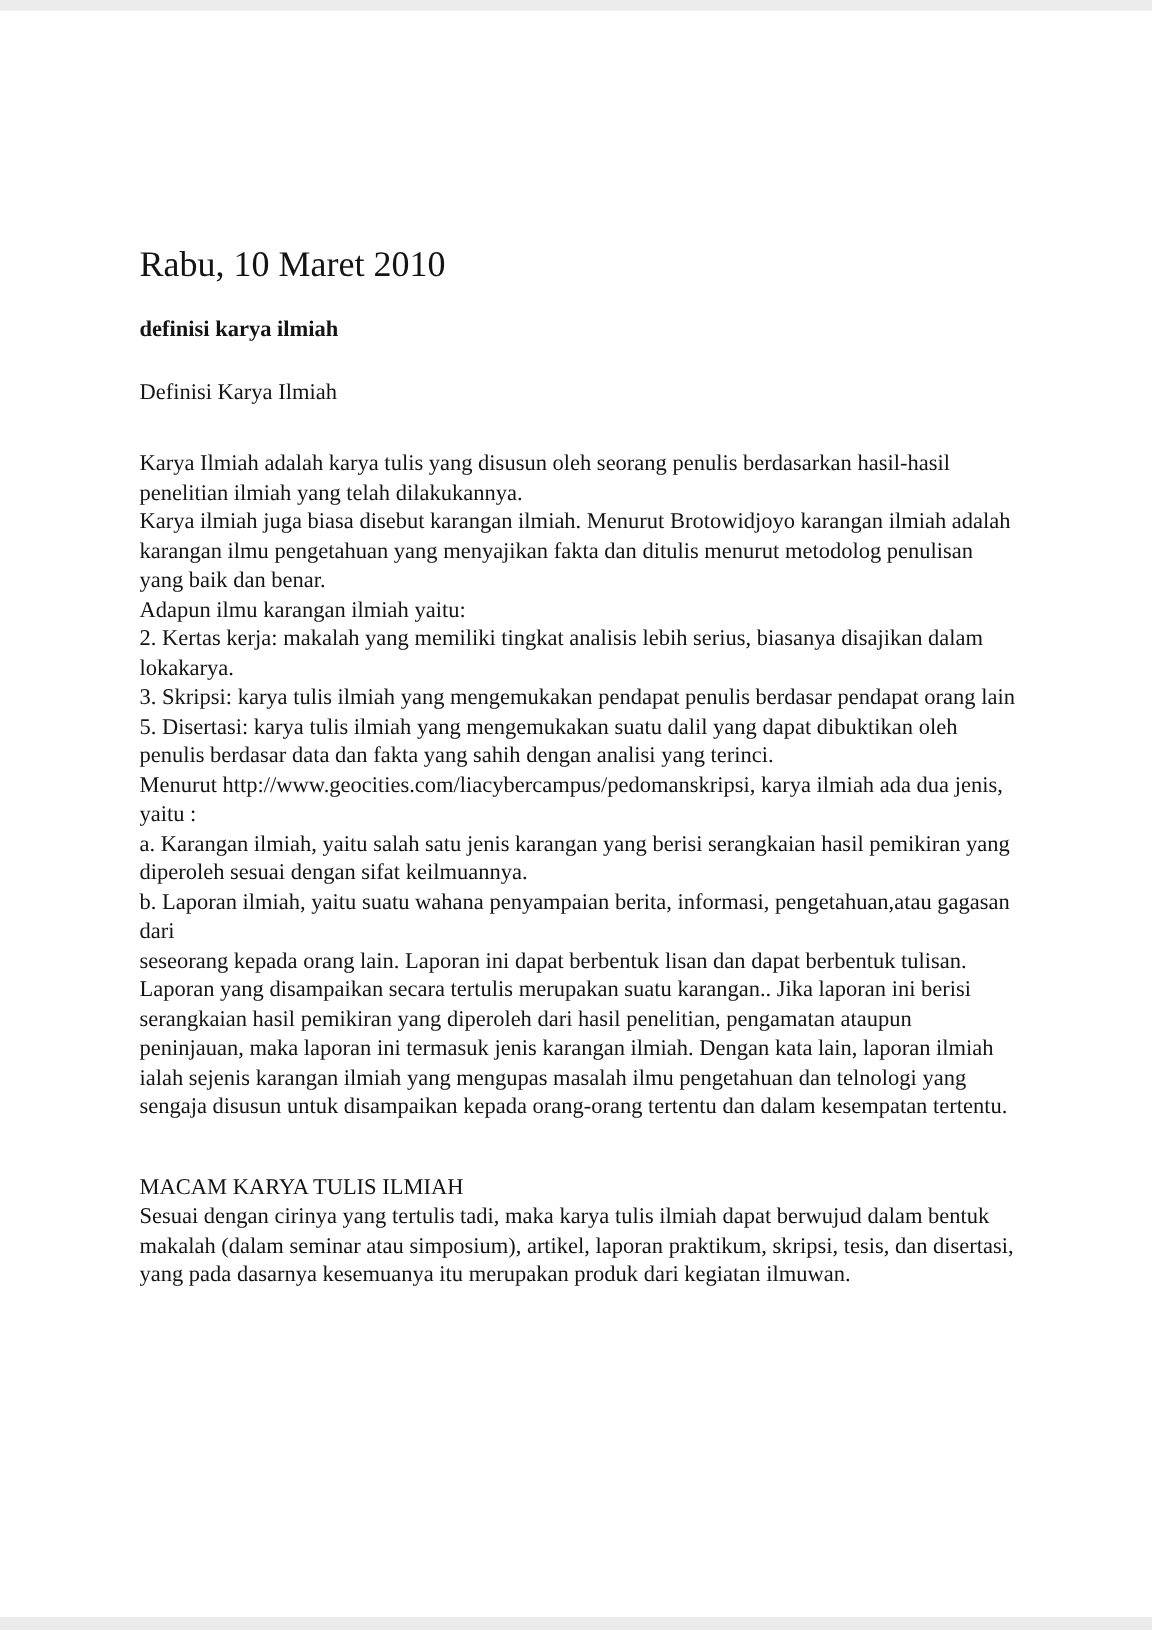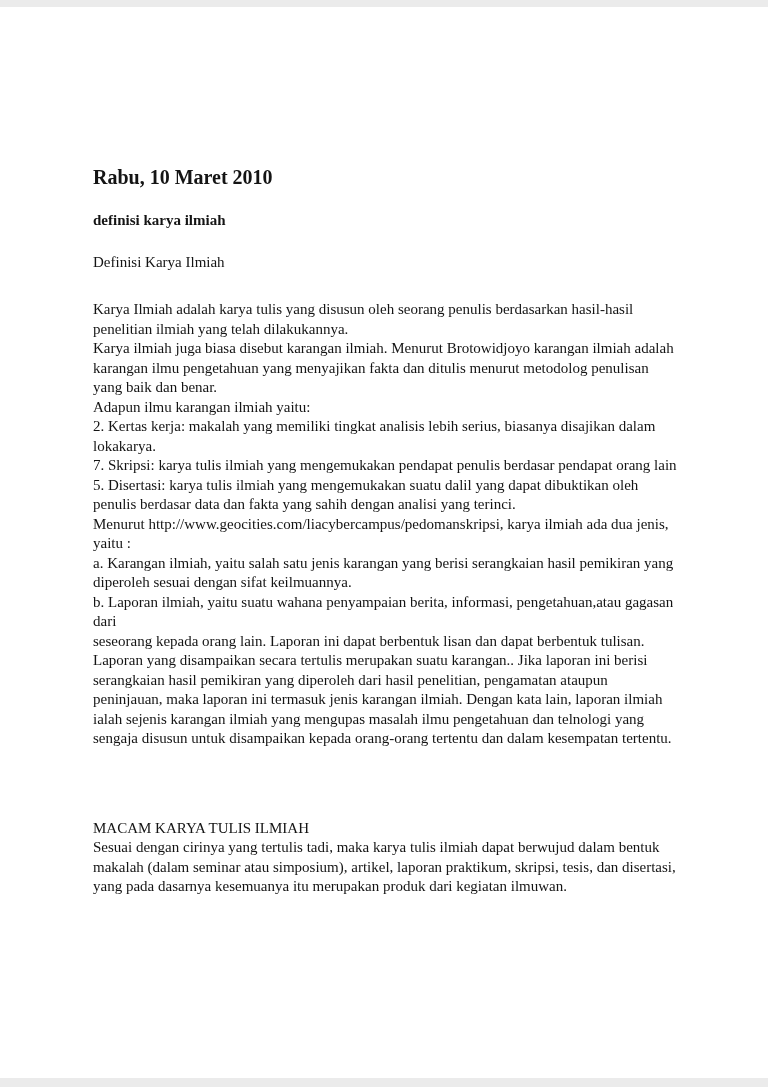--- a/index.html
+++ b/index.html
@@ -25,23 +25,23 @@
   .edge-strip.top { top: 0; height: 7px; }
   .edge-strip.bottom { bottom: 0; height: 9px; }
   .content {
     position: absolute;
     left: 93px;
     width: 585px;
     top: 0;
   }
   .doc-title {
     margin: 164px 0 0 0;
-    font-size: 20px;
+    font-size: 24px;
     line-height: 26px;
-    font-weight: bold;
+    font-weight: normal;
   }
   .doc-subtitle {
     margin: 20px 0 0 0;
     font-size: 15px;
     line-height: 20px;
     font-weight: bold;
   }
   .doc-heading {
     margin: 22px 0 0 0;
     font-size: 15px;
@@ -50,21 +50,21 @@
   }
   .body-text {
     margin-top: 28px;
     font-size: 15px;
     line-height: 19.5px;
   }
   .body-text p {
     margin: 0;
   }
   .section-2 {
-    margin-top: 70px;
+    margin-top: 34px;
     font-size: 15px;
     line-height: 19.5px;
   }
   .section-2 p {
     margin: 0;
   }
 </style>
 </head>
 <body>
 
@@ -78,21 +78,21 @@
 
     <h2 class="doc-subtitle">definisi karya ilmiah</h2>
 
     <p class="doc-heading">Definisi Karya Ilmiah</p>
 
     <div class="body-text">
       <p>Karya Ilmiah adalah karya tulis yang disusun oleh seorang penulis berdasarkan hasil-hasil penelitian ilmiah yang telah dilakukannya.</p>
       <p>Karya ilmiah juga biasa disebut karangan ilmiah. Menurut Brotowidjoyo karangan ilmiah adalah karangan ilmu pengetahuan yang menyajikan fakta dan ditulis menurut metodolog penulisan yang baik dan benar.</p>
       <p>Adapun ilmu karangan ilmiah yaitu:</p>
       <p>2. Kertas kerja: makalah yang memiliki tingkat analisis lebih serius, biasanya disajikan dalam lokakarya.</p>
-      <p>7. Skripsi: karya tulis ilmiah yang mengemukakan pendapat penulis berdasar pendapat orang lain</p>
+      <p>3. Skripsi: karya tulis ilmiah yang mengemukakan pendapat penulis berdasar pendapat orang lain</p>
       <p>5. Disertasi: karya tulis ilmiah yang mengemukakan suatu dalil yang dapat dibuktikan oleh penulis berdasar data dan fakta yang sahih dengan analisi yang terinci.</p>
       <p>Menurut http://www.geocities.com/liacybercampus/pedomanskripsi, karya ilmiah ada dua jenis, yaitu :</p>
       <p>a. Karangan ilmiah, yaitu salah satu jenis karangan yang berisi serangkaian hasil pemikiran yang</p>
       <p>diperoleh sesuai dengan sifat keilmuannya.</p>
       <p>b. Laporan ilmiah, yaitu suatu wahana penyampaian berita, informasi, pengetahuan,atau gagasan dari</p>
       <p>seseorang kepada orang lain. Laporan ini dapat berbentuk lisan dan dapat berbentuk tulisan. Laporan yang disampaikan secara tertulis merupakan suatu karangan.. Jika laporan ini berisi serangkaian hasil pemikiran yang diperoleh dari hasil penelitian, pengamatan ataupun peninjauan, maka laporan ini termasuk jenis karangan ilmiah. Dengan kata lain, laporan ilmiah ialah sejenis karangan ilmiah yang mengupas masalah ilmu pengetahuan dan telnologi yang sengaja disusun untuk disampaikan kepada orang-orang tertentu dan dalam kesempatan tertentu.</p>
     </div>
 
     <div class="section-2">
       <p>MACAM KARYA TULIS ILMIAH</p>

